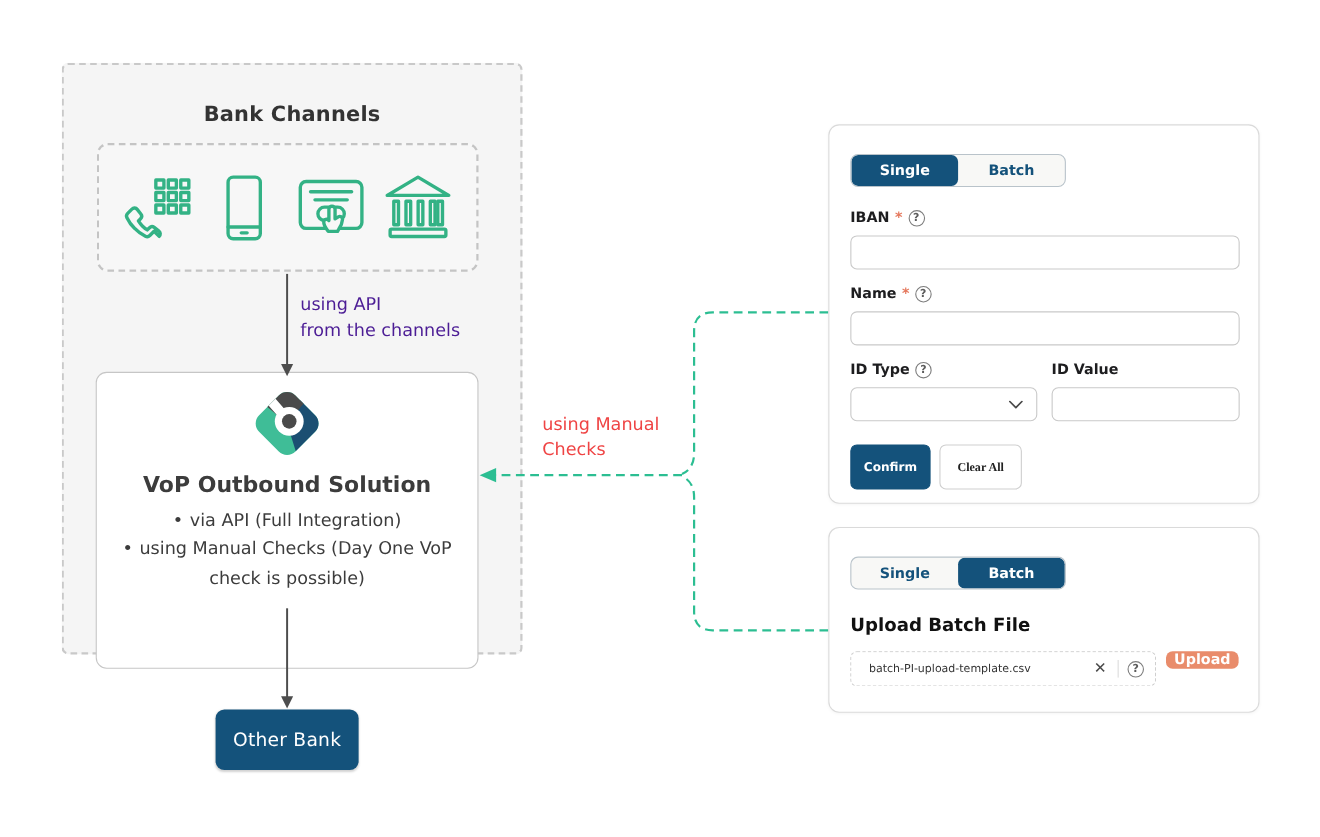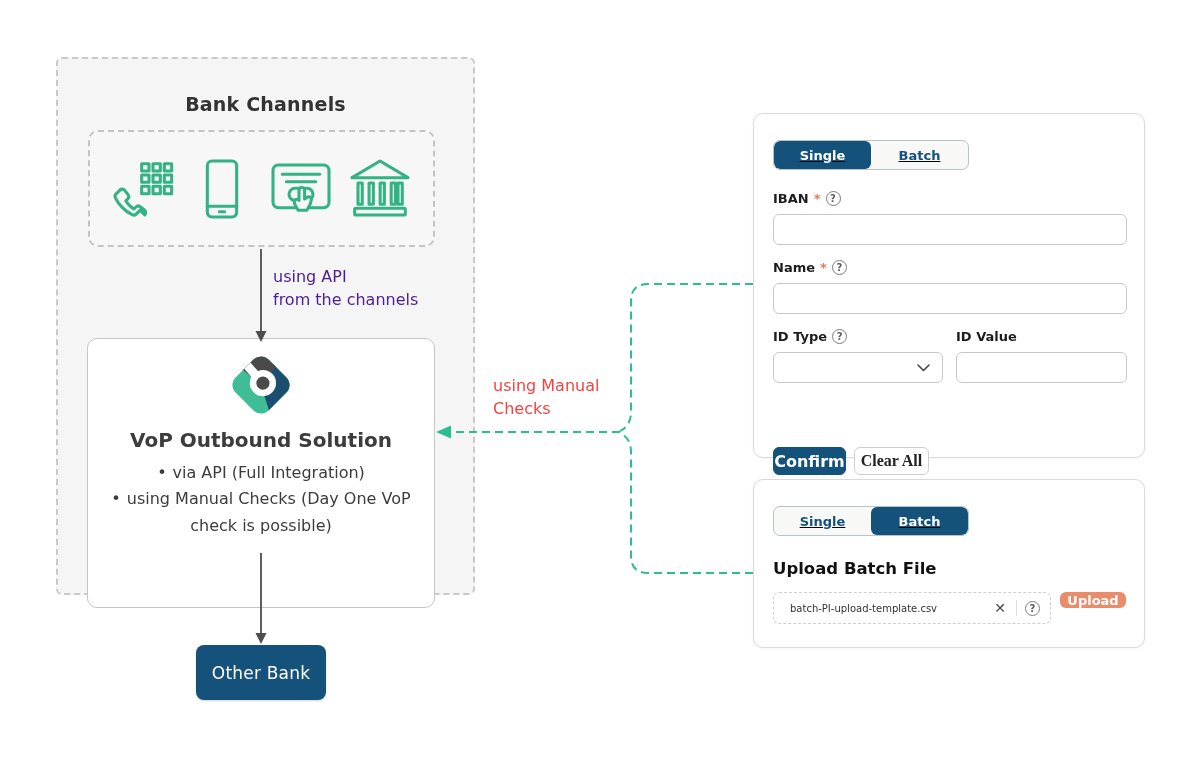--- a/index.html
+++ b/index.html
@@ -50,21 +50,21 @@
   
   .panel {
     position:absolute; left:753px; width:392px; background:#ffffff;
     border:1px solid #dadada; border-radius:10px; box-shadow:0 1px 3px rgba(0,0,0,.04);
   }
   .panel-single { top:113px; height:345px; }
   .panel-batch  { top:479px; height:169px; }
 
   .tab-group {
     position:absolute; left:19px; top:26px; width:196px; height:30px;
-    display:flex; border:1px solid #b9c3ca; border-radius:7px; overflow:hidden; background:#f8f8f6;text-decoration:underline;
+    display:flex; border:1px solid #b9c3ca; border-radius:7px; overflow:hidden; background:#f8f8f6;
   }
   .tab {
     flex:1; display:flex; align-items:center; justify-content:center;
     font-size:13px; font-weight:700; color:#14527B; cursor:pointer;
   }
   .tab.active { background:#14527B; color:#ffffff; border-radius:6px; }
 
   .field-label {
     position:absolute; display:flex; align-items:center; gap:5px;
     font-size:13px; font-weight:700; color:#1d1d1f;
@@ -78,24 +78,23 @@
   .txt-input {
     position:absolute; height:31px; border:1px solid #c9c9c9; border-radius:6px;
     background:#fff; font-size:13px; color:#222; padding:0 10px; outline:none;
     font-family:"DejaVu Sans","Liberation Sans",sans-serif;
   }
   .select-box {
     position:absolute; height:31px; border:1px solid #c9c9c9; border-radius:6px;
     background:#fff; display:flex; align-items:center; justify-content:flex-end; padding:0 12px;
   }
   .btn {
-    position:absolute; height:28px; border-radius:6px; font-size:16px; font-weight:700;
+    position:absolute; height:41px; border-radius:6px; font-size:11px; font-weight:700;
     display:flex; align-items:center; justify-content:center; cursor:pointer;
     font-family:"DejaVu Sans","Liberation Sans",sans-serif;
-    margin-top:43px;
   }
   .btn-primary { background:#14527B; color:#ffffff; border:1px solid #14527B; }
   .btn-secondary { background:#ffffff; color:#222; border:1px solid #cfcfcf;font-family:Liberation Serif, serif; }
 
   .batch-heading { position:absolute; left:19px; top:79px; font-size:16.5px; font-weight:700; color:#111; }
   .file-field {
     position:absolute; left:19px; top:112px; width:278px; height:32px;
     border:1.5px dashed #cfcfcf; border-radius:6px; background:#fff;
     display:flex; align-items:center; padding:0 10px 0 16px; gap:8px;
   }

